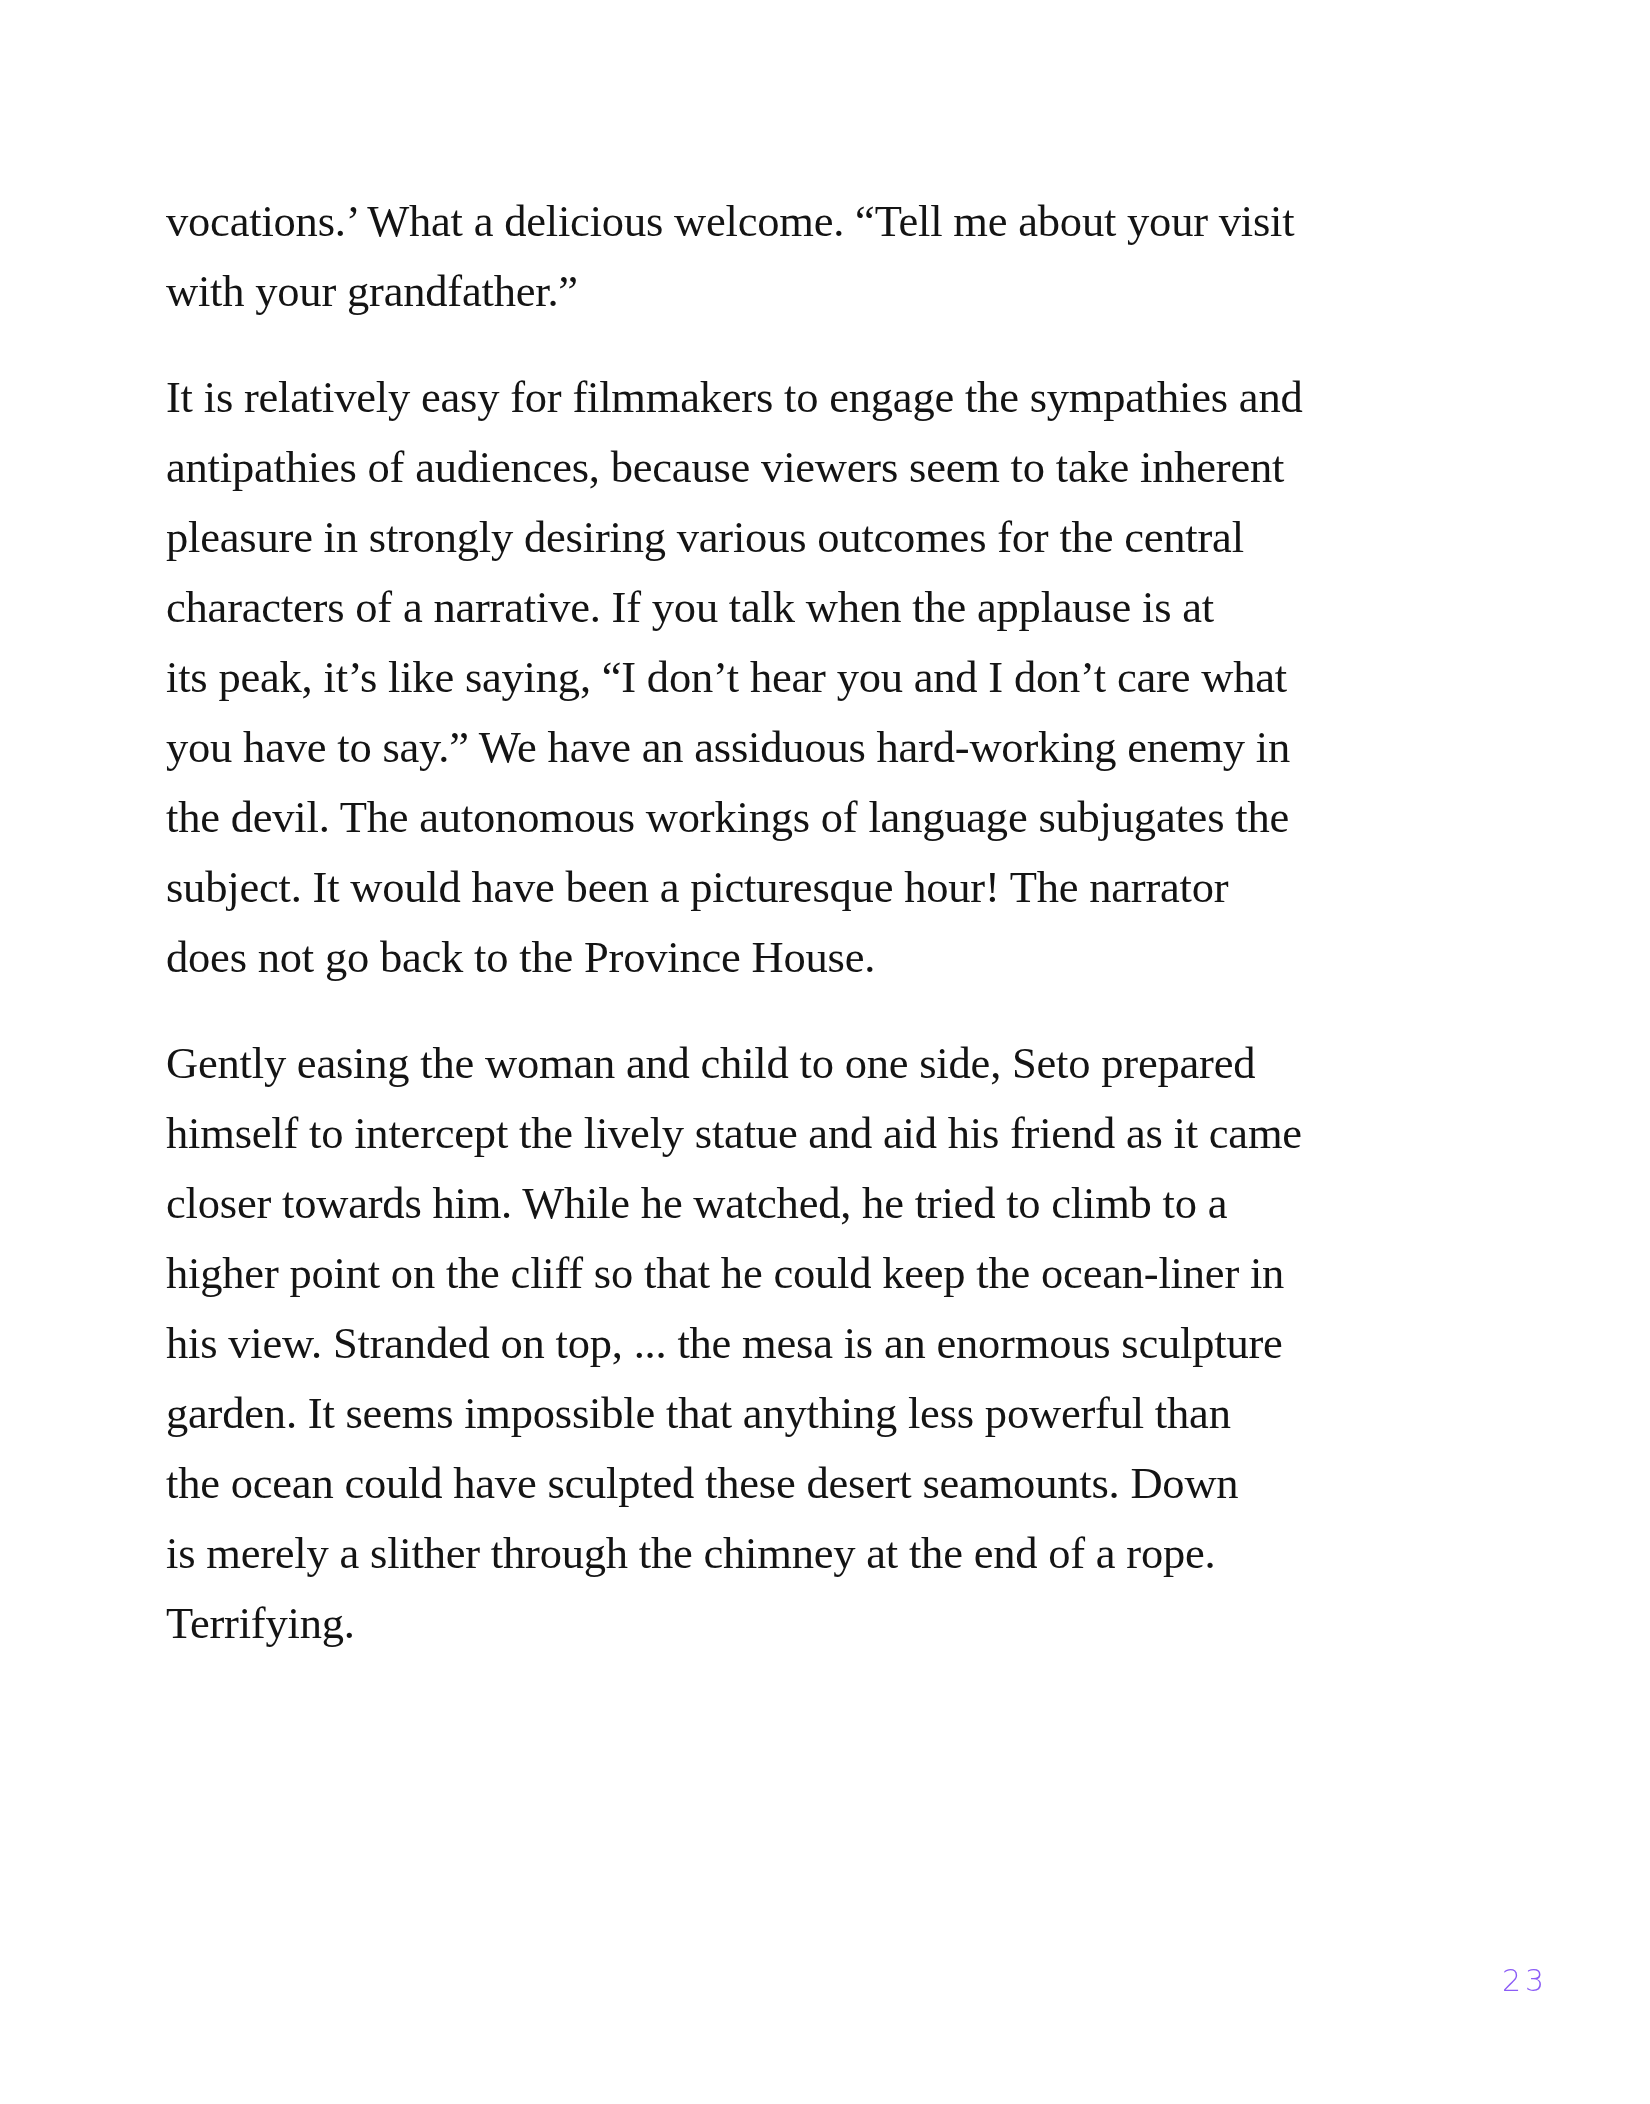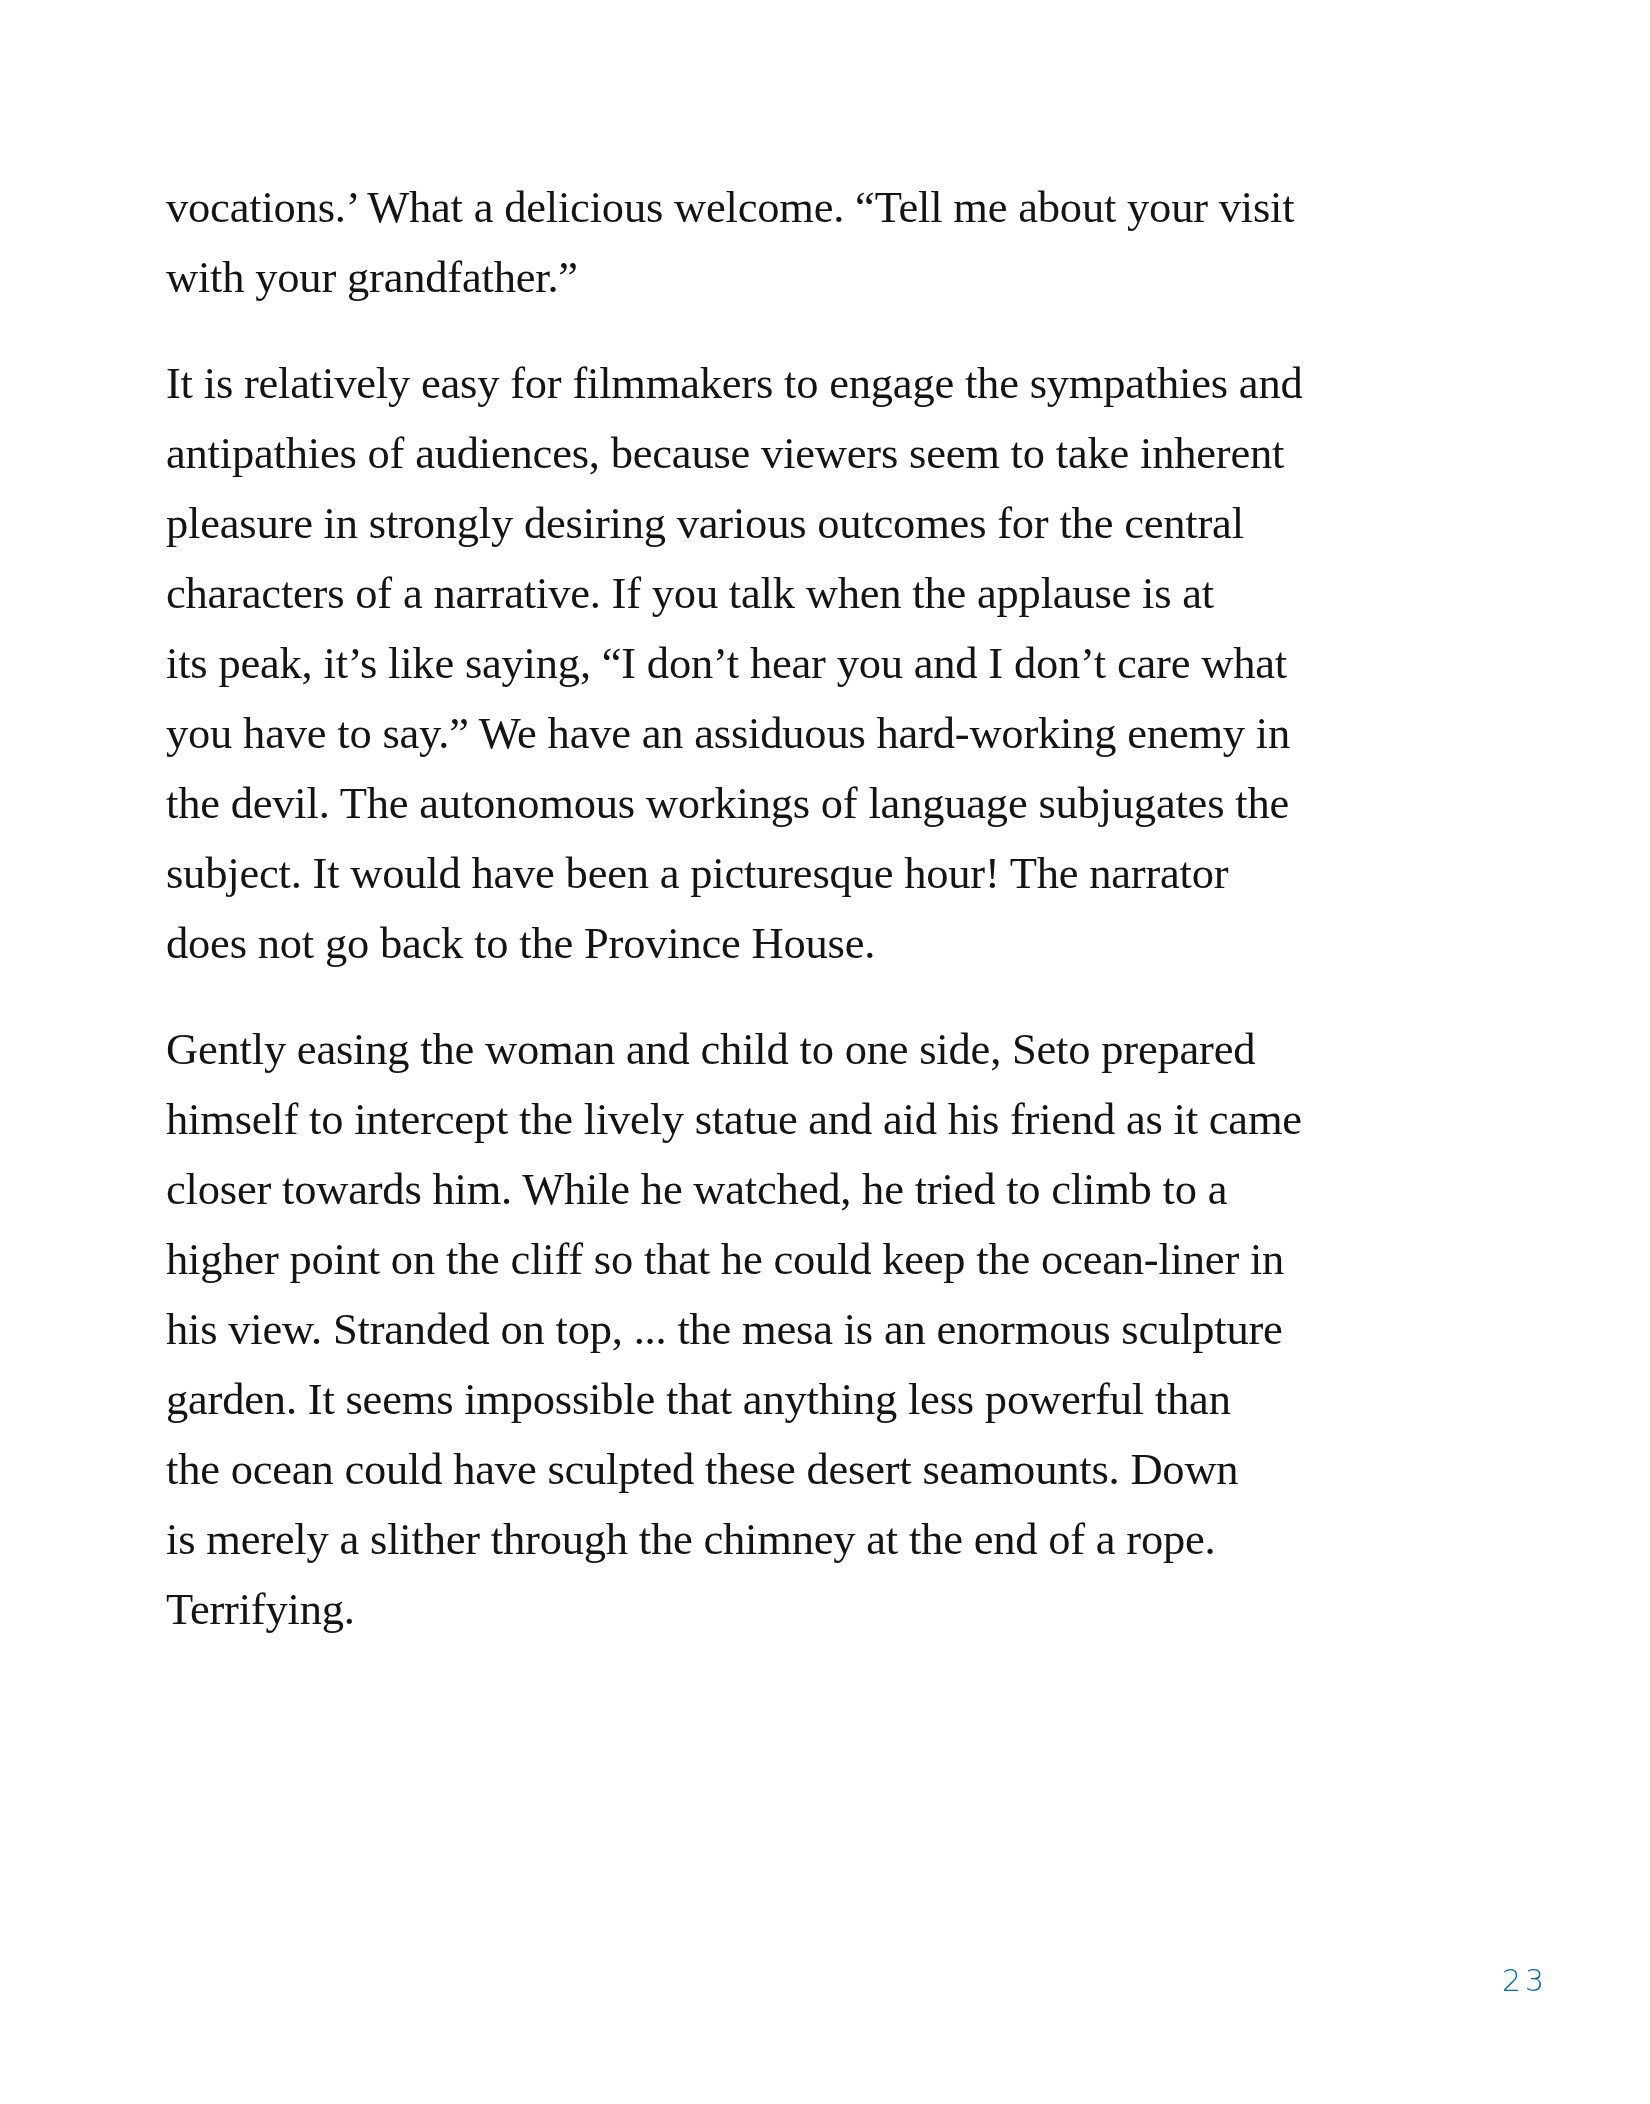--- a/index.html
+++ b/index.html
@@ -17,21 +17,21 @@
     position: absolute;
     left: 0;
     top: 0;
     width: 1650px;
     height: 2104px;
     background: #ffffff;
   }
   .text-column {
     position: absolute;
     left: 166px;
-    top: 172px;
+    top: 186px;
     width: 1360px;
     font-family: "Liberation Serif", "DejaVu Serif", serif;
     font-size: 45px;
     color: #141414;
   }
   .paragraph {
     margin: 0 0 36px 0;
   }
   .line {
     display: block;
@@ -82,14 +82,14 @@
       <span class="line" style="transform-origin: left center; transform: scaleX(0.989);">his view. Stranded on top, ... the mesa is an enormous sculpture</span>
       <span class="line" style="transform-origin: left center; transform: scaleX(0.989);">garden. It seems impossible that anything less powerful than</span>
       <span class="line" style="transform-origin: left center; transform: scaleX(0.989);">the ocean could have sculpted these desert seamounts. Down</span>
       <span class="line" style="transform-origin: left center; transform: scaleX(0.989);">is merely a slither through the chimney at the end of a rope.</span>
       <span class="line" style="transform-origin: left center; transform: scaleX(0.989);">Terrifying.</span>
     </p>
 
 
   </div>
 
-  <div class="page-number" style="color: #0369a1;">23</div>
+  <div class="page-number" style="color: #8b5cf6;">23</div>
 </div>
 
 </body></html>

